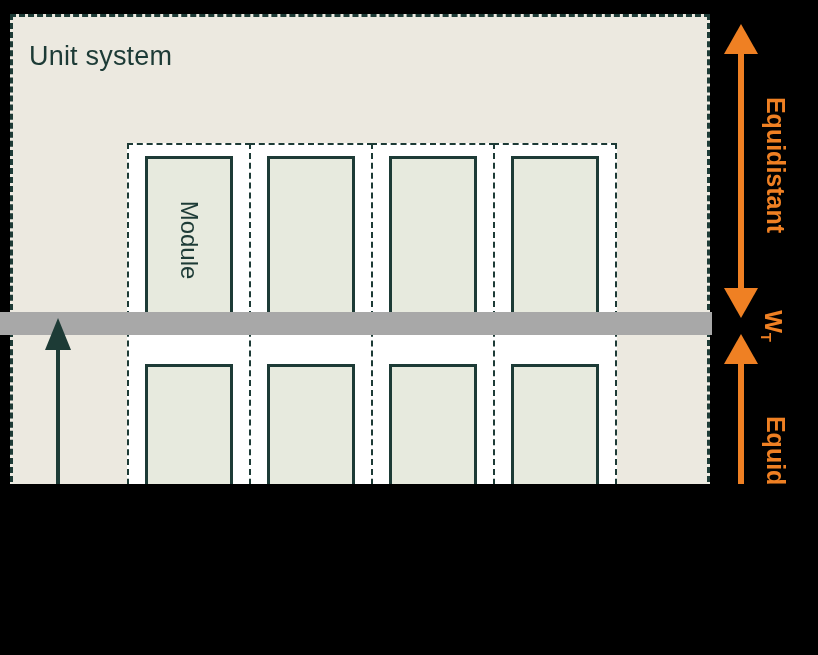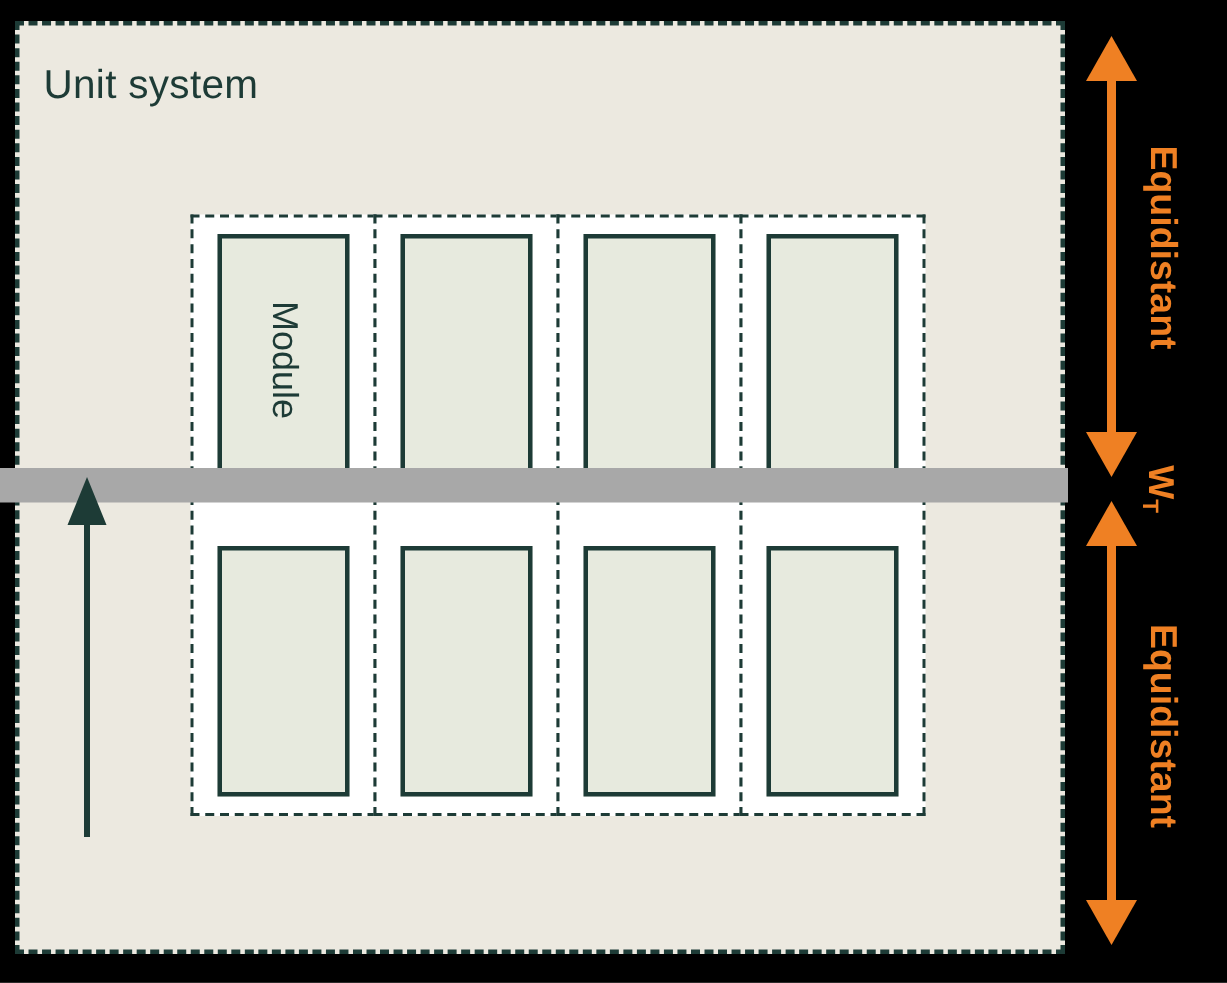--- a/index.html
+++ b/index.html
@@ -8,21 +8,21 @@
     padding: 0;
     background: #000000;
   }
   body {
     font-family: "Liberation Sans", sans-serif;
   }
 
   #stage {
     position: relative;
     width: 818px;
-    height: 655px;
+    height: 484px;
     background: #000000;
     overflow: hidden;
   }
 
   
   .unit-system {
     position: absolute;
     left: 10px;
     top: 14px;
     width: 700px;

